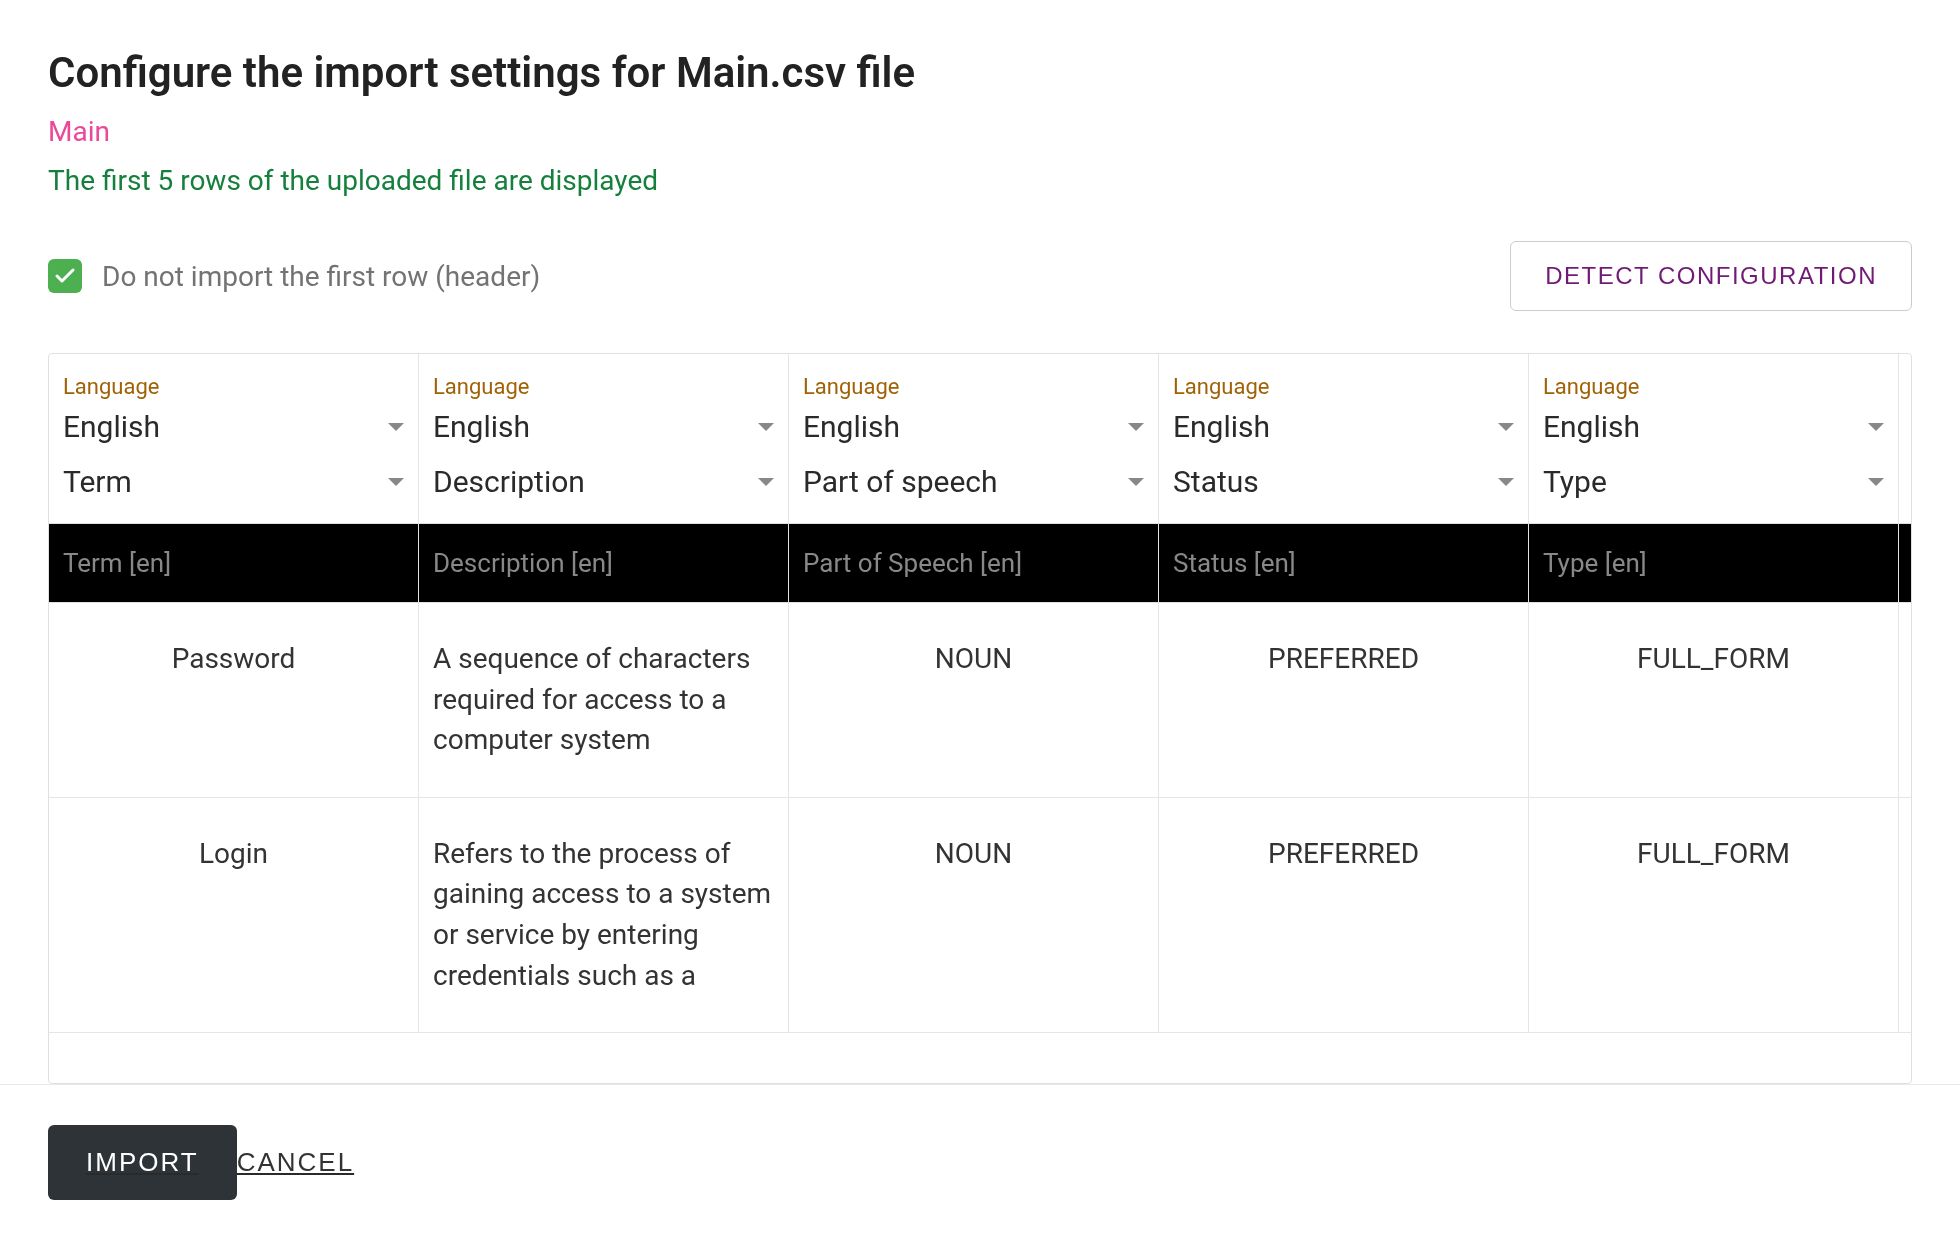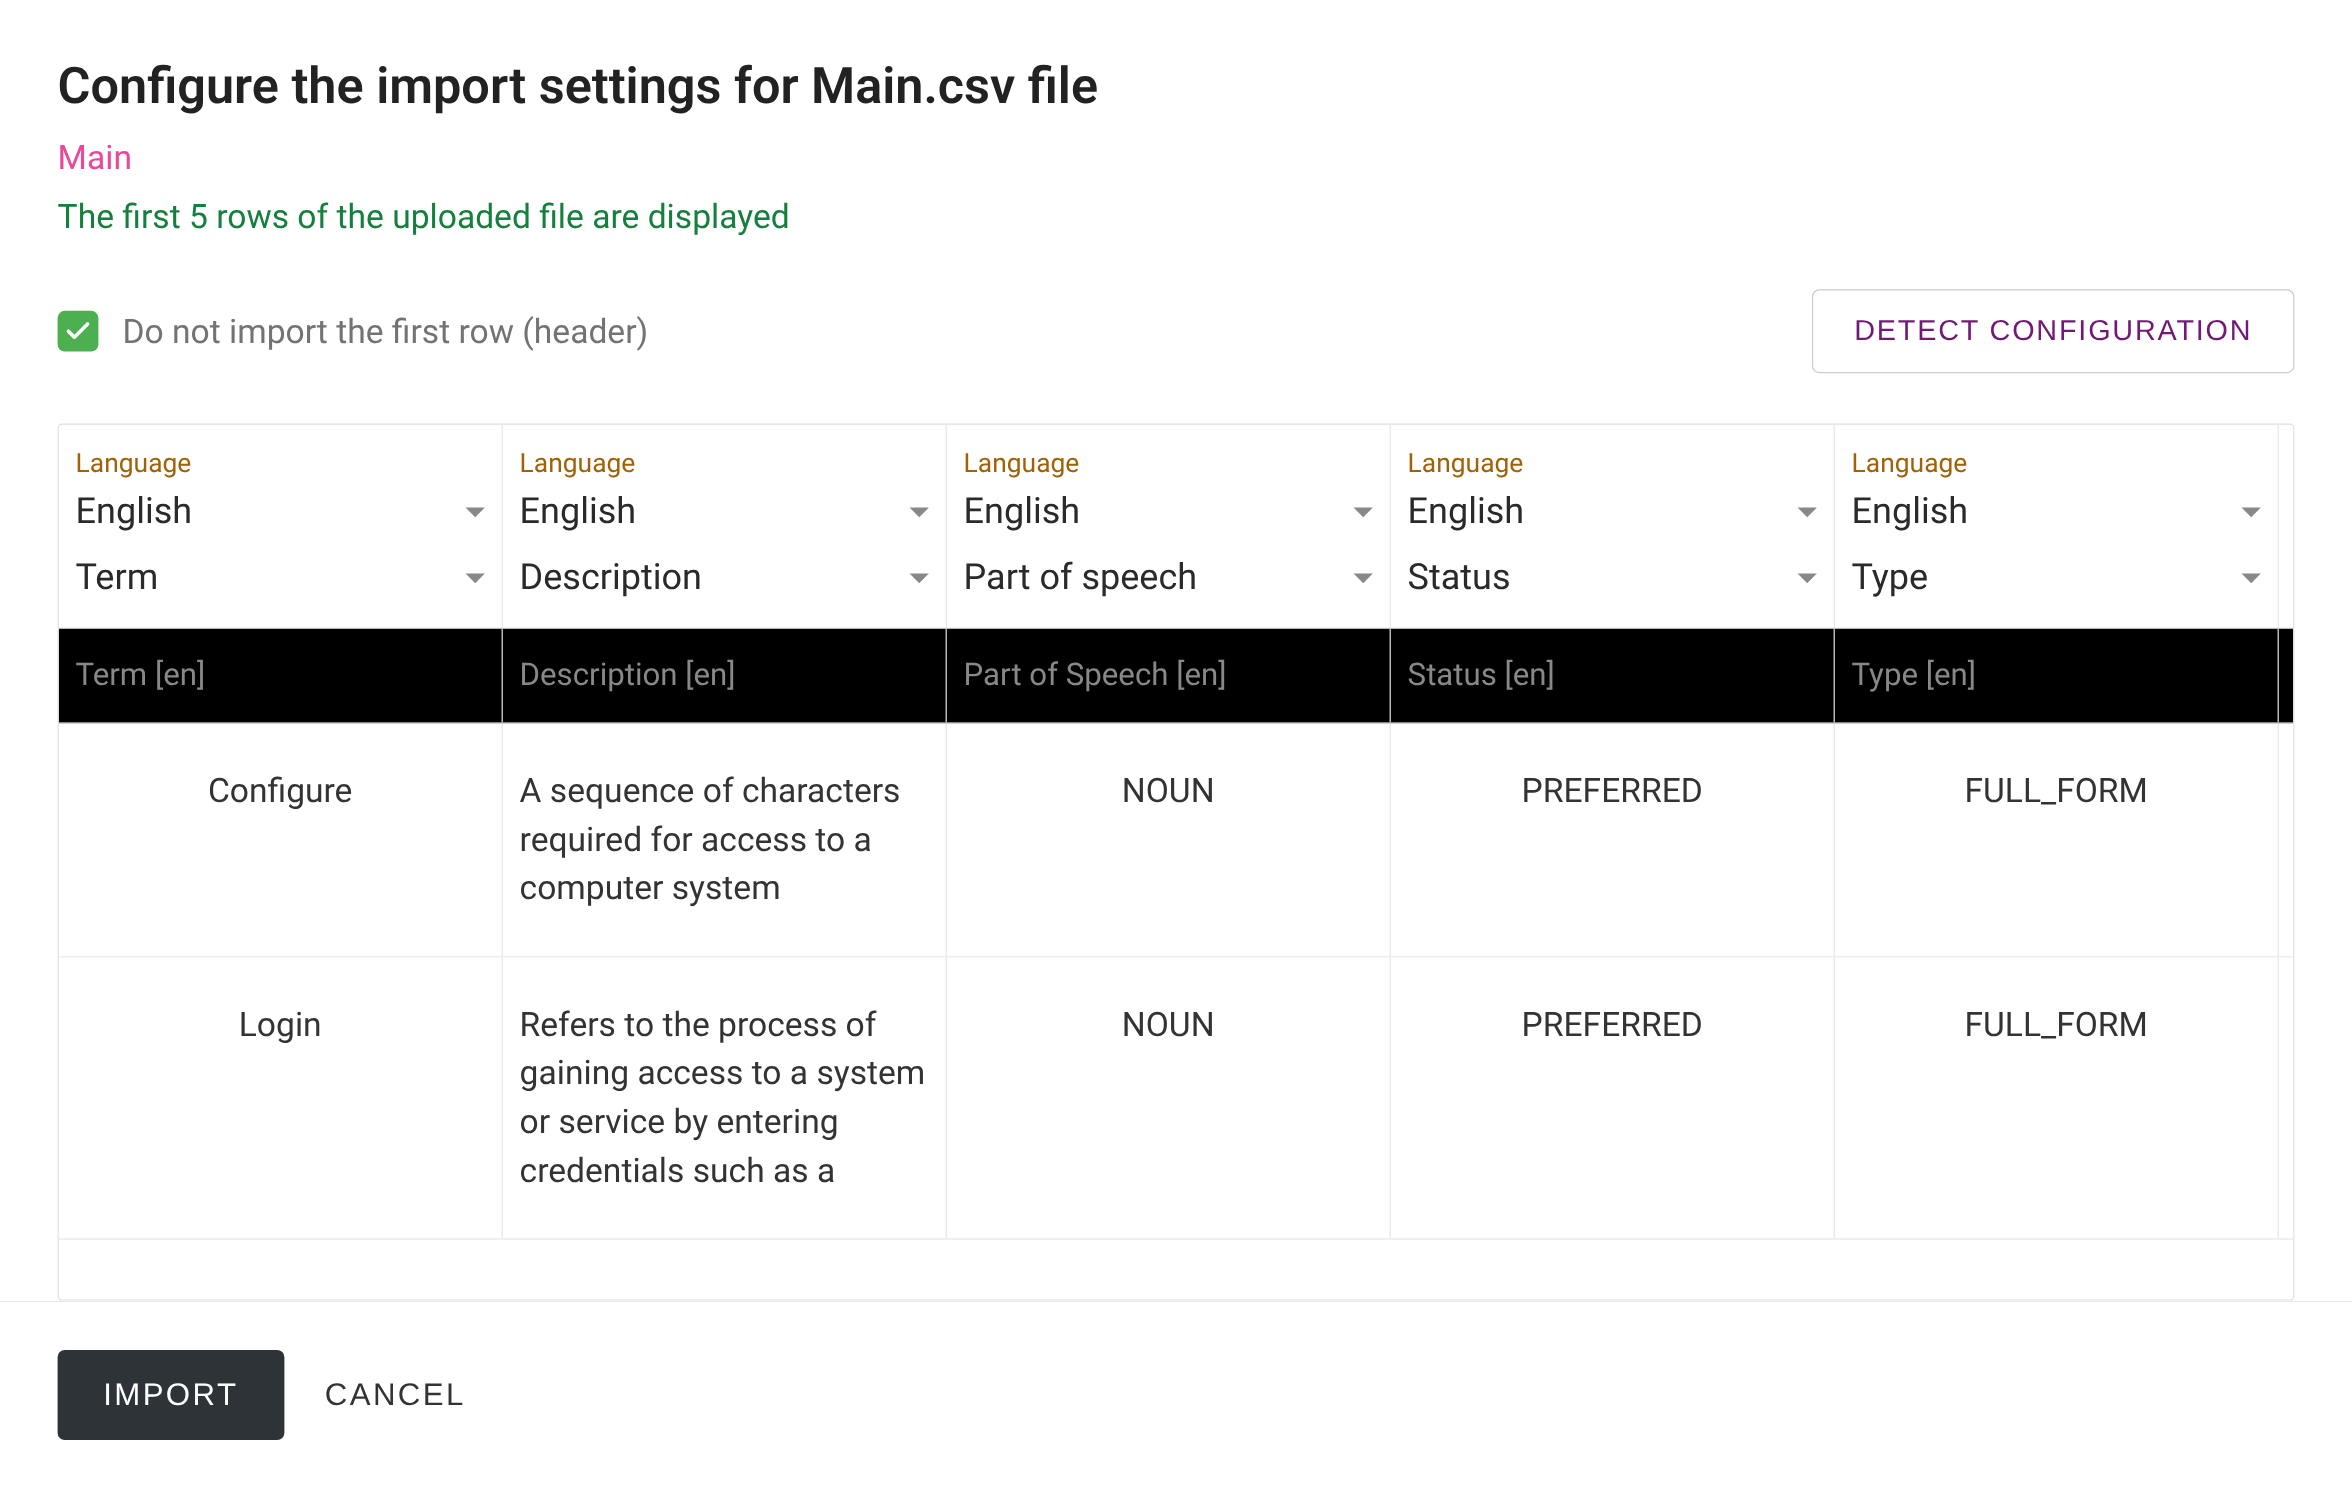--- a/index.html
+++ b/index.html
@@ -178,22 +178,22 @@
     .data-text {
       font-size: 28px;
       color: #333;
       line-height: 1.45;
     }
     .footer {
       border-top: 1px solid #e8e8e8;
       padding: 40px 48px;
       display: flex;
       align-items: center;
-      gap: 34px;
-      background: #fff;
+      background: #fff;
+      text-decoration: underline;
     }
     .import-button {
       background: #2e3338;
       color: #fff;
       font-size: 26px;
       font-weight: 500;
       letter-spacing: 2px;
       padding: 22px 38px;
       border: none;
       border-radius: 6px;
@@ -312,21 +312,21 @@
           <div class="cell header-label-cell">
             <span class="header-label-text">Type [en]</span>
           </div>
           <div class="cell header-label-cell narrow-last">
             
           </div>
         </div>
 
         <div class="table-row data">
           <div class="cell data-cell">
-              <span class="data-text">Configure</span>
+              <span class="data-text">Password</span>
             </div>
           <div class="cell data-cell">
               <span class="data-text">A sequence of characters required for access to a computer system</span>
             </div>
           <div class="cell data-cell">
               <span class="data-text">NOUN</span>
             </div>
           <div class="cell data-cell">
               <span class="data-text">PREFERRED</span>
             </div>

